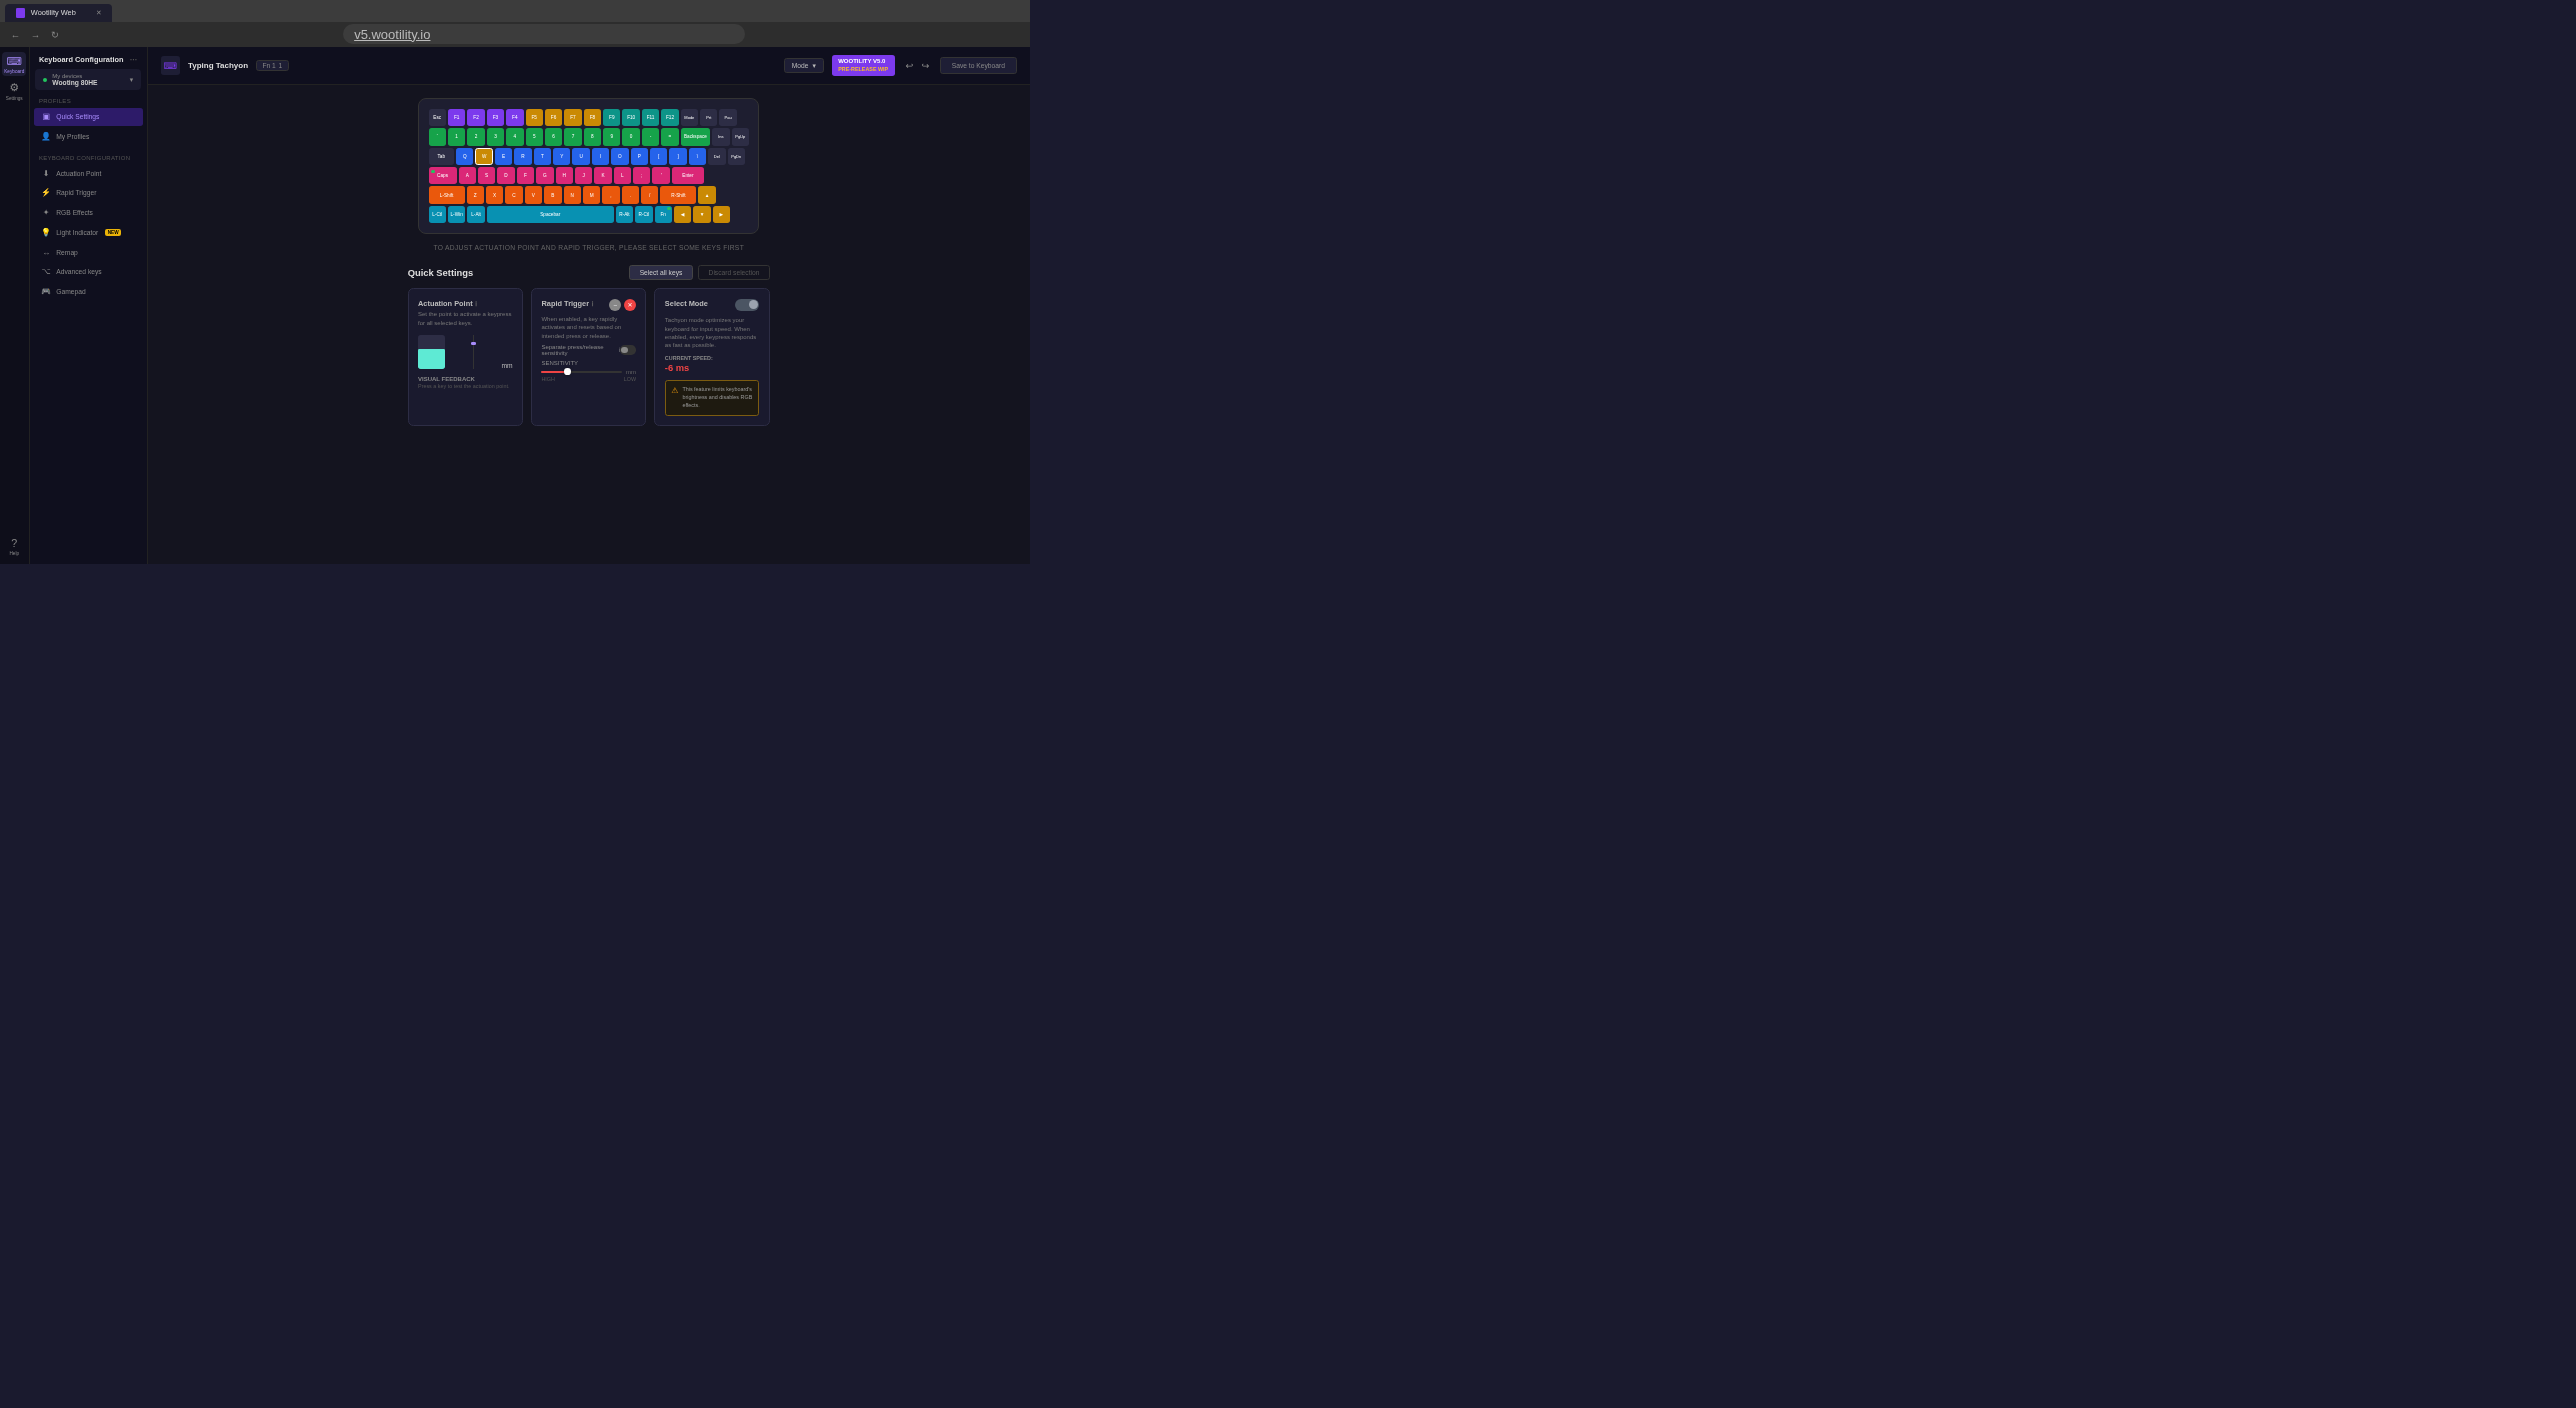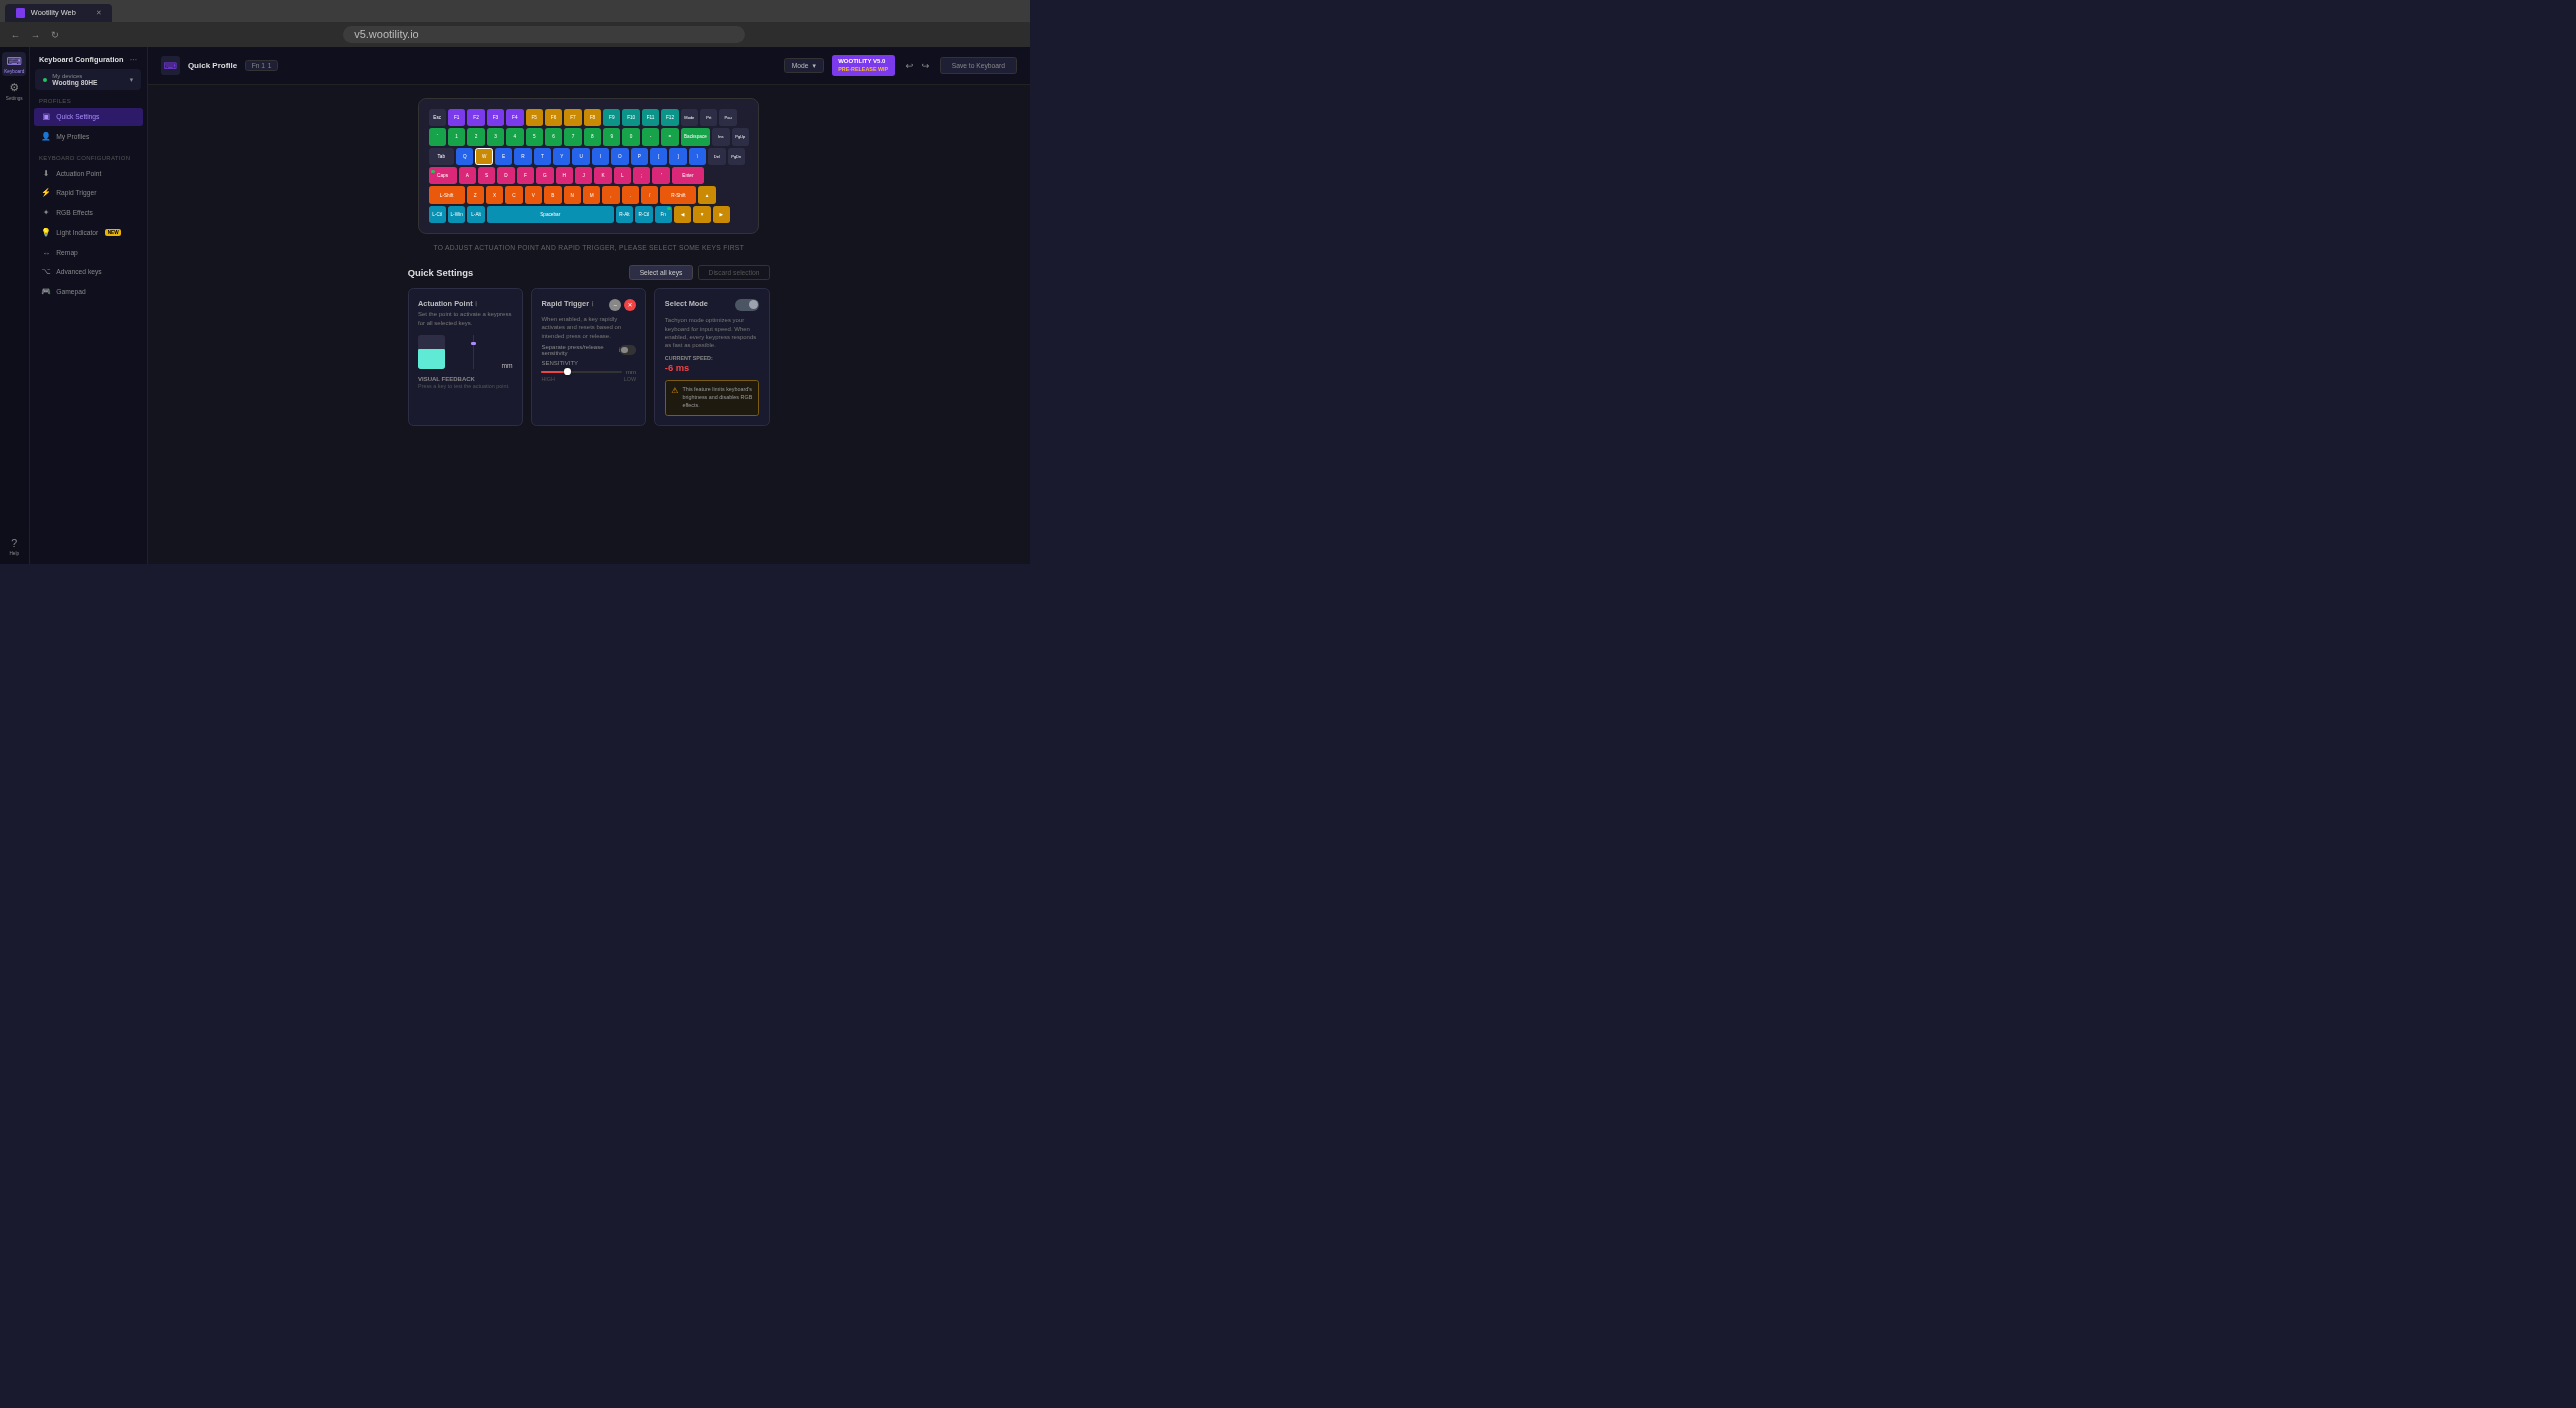--- a/index.html
+++ b/index.html
@@ -59,25 +59,26 @@
     .nav-btn {
       color: #888;
       font-size: 9.4px;
       cursor: pointer;
       padding: 2.7px;
     }
     .url-box {
       background: #3c3c3c;
       border-radius: 13.4px;
       padding: 2.7px 10.7px;
-      font-size: 11px;
+      font-size: 13px;
       color: #bbb;
       flex: 1;
       max-width: 402px;
       margin: 0 auto;
+      text-decoration: underline;
     }
 
     
     .app-container {
       display: flex;
       height: calc(564px - 47px);
       background: #14141f;
     }
 
     
@@ -675,21 +676,21 @@
     <div class="sidebar-item">
       <span class="item-icon">🎮</span>
       <span>Gamepad</span>
     </div>
   </div>
 
   <div class="main-content">
 
     <div class="top-bar">
       <div class="profile-icon">⌨</div>
-      <span class="profile-name">Quick Profile</span>
+      <span class="profile-name">Typing Tachyon</span>
       <div class="profile-tag">
         <span>Fn 1</span>
         <span>1</span>
       </div>
 
       <div class="mode-selector">
         <span>Mode</span>
         <span>▾</span>
       </div>
 

